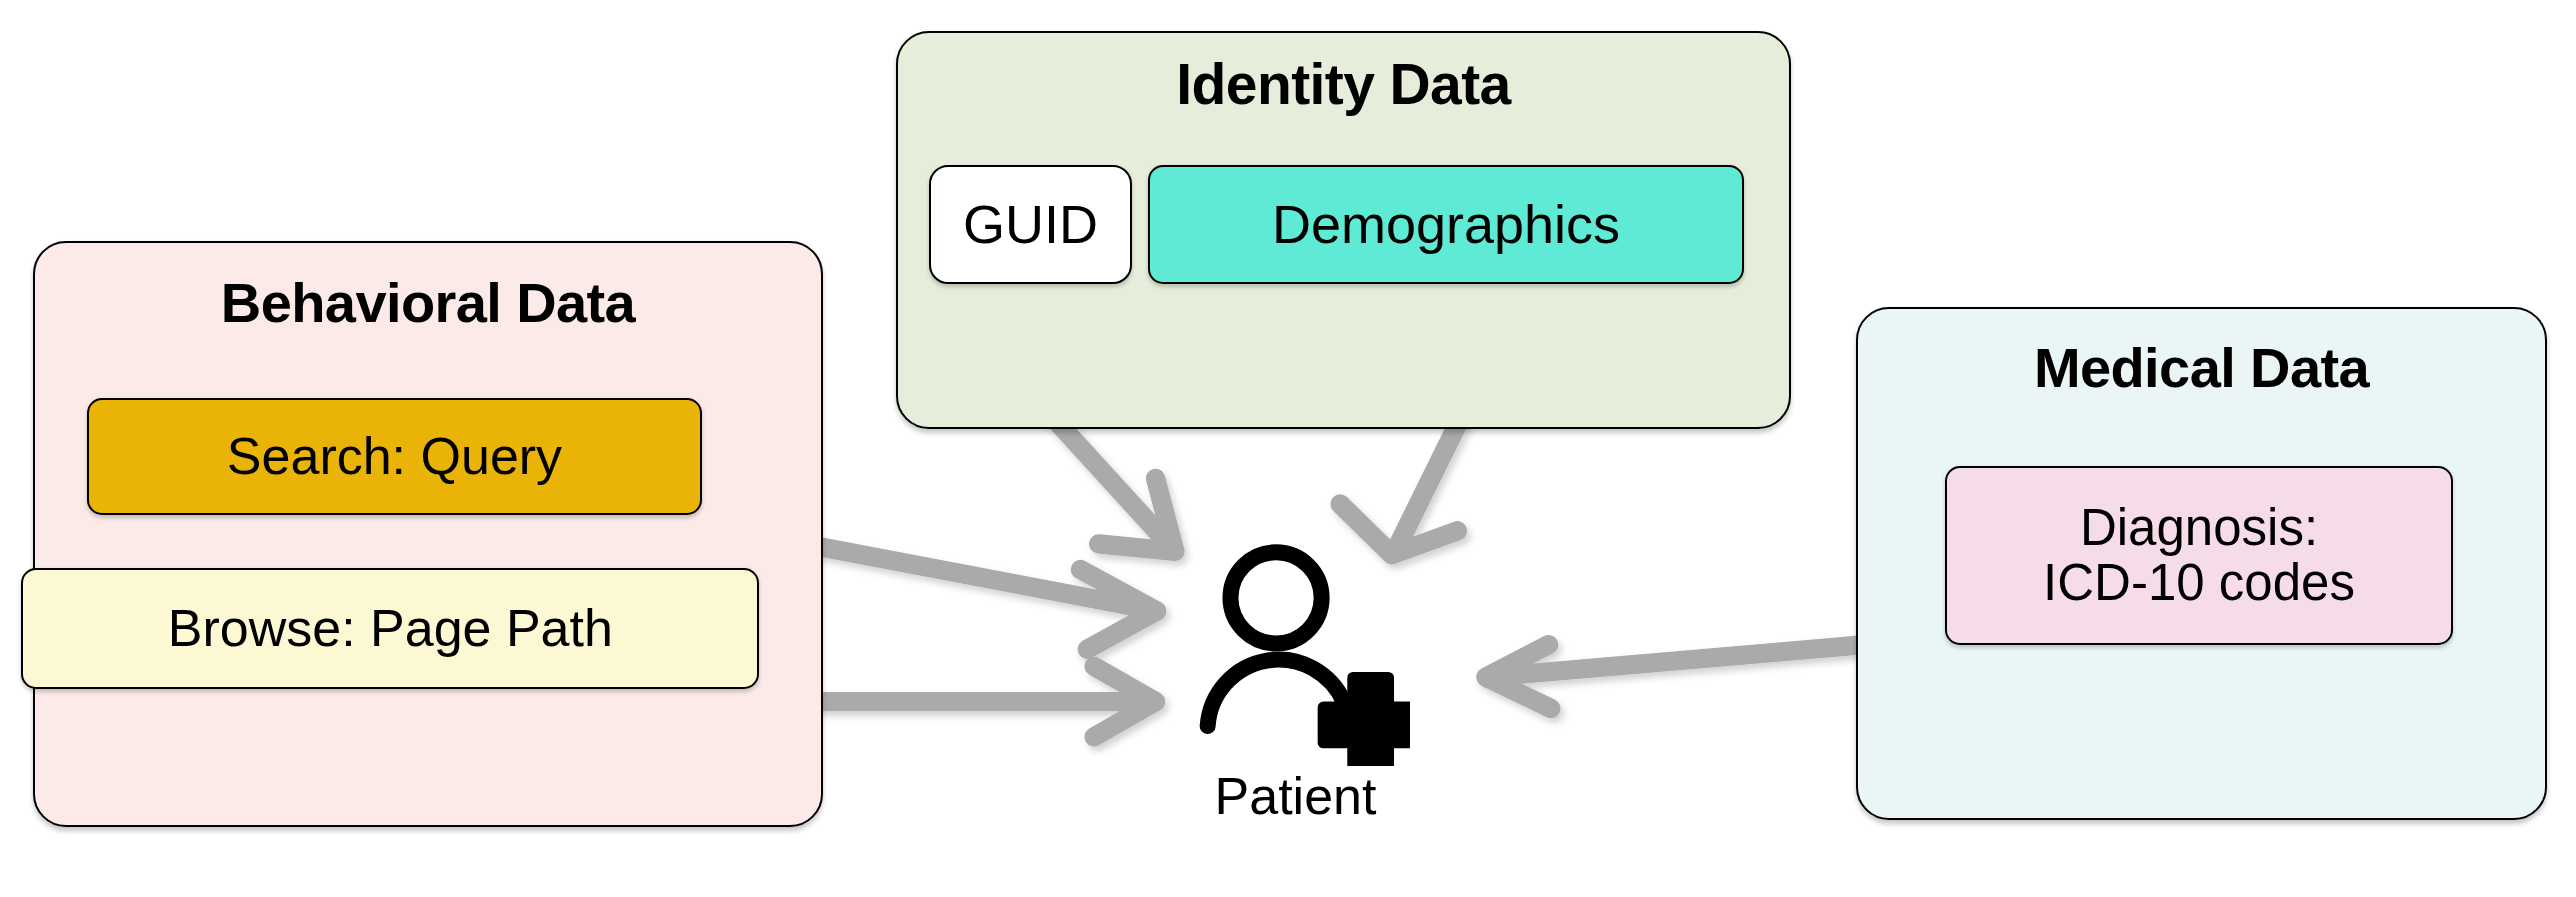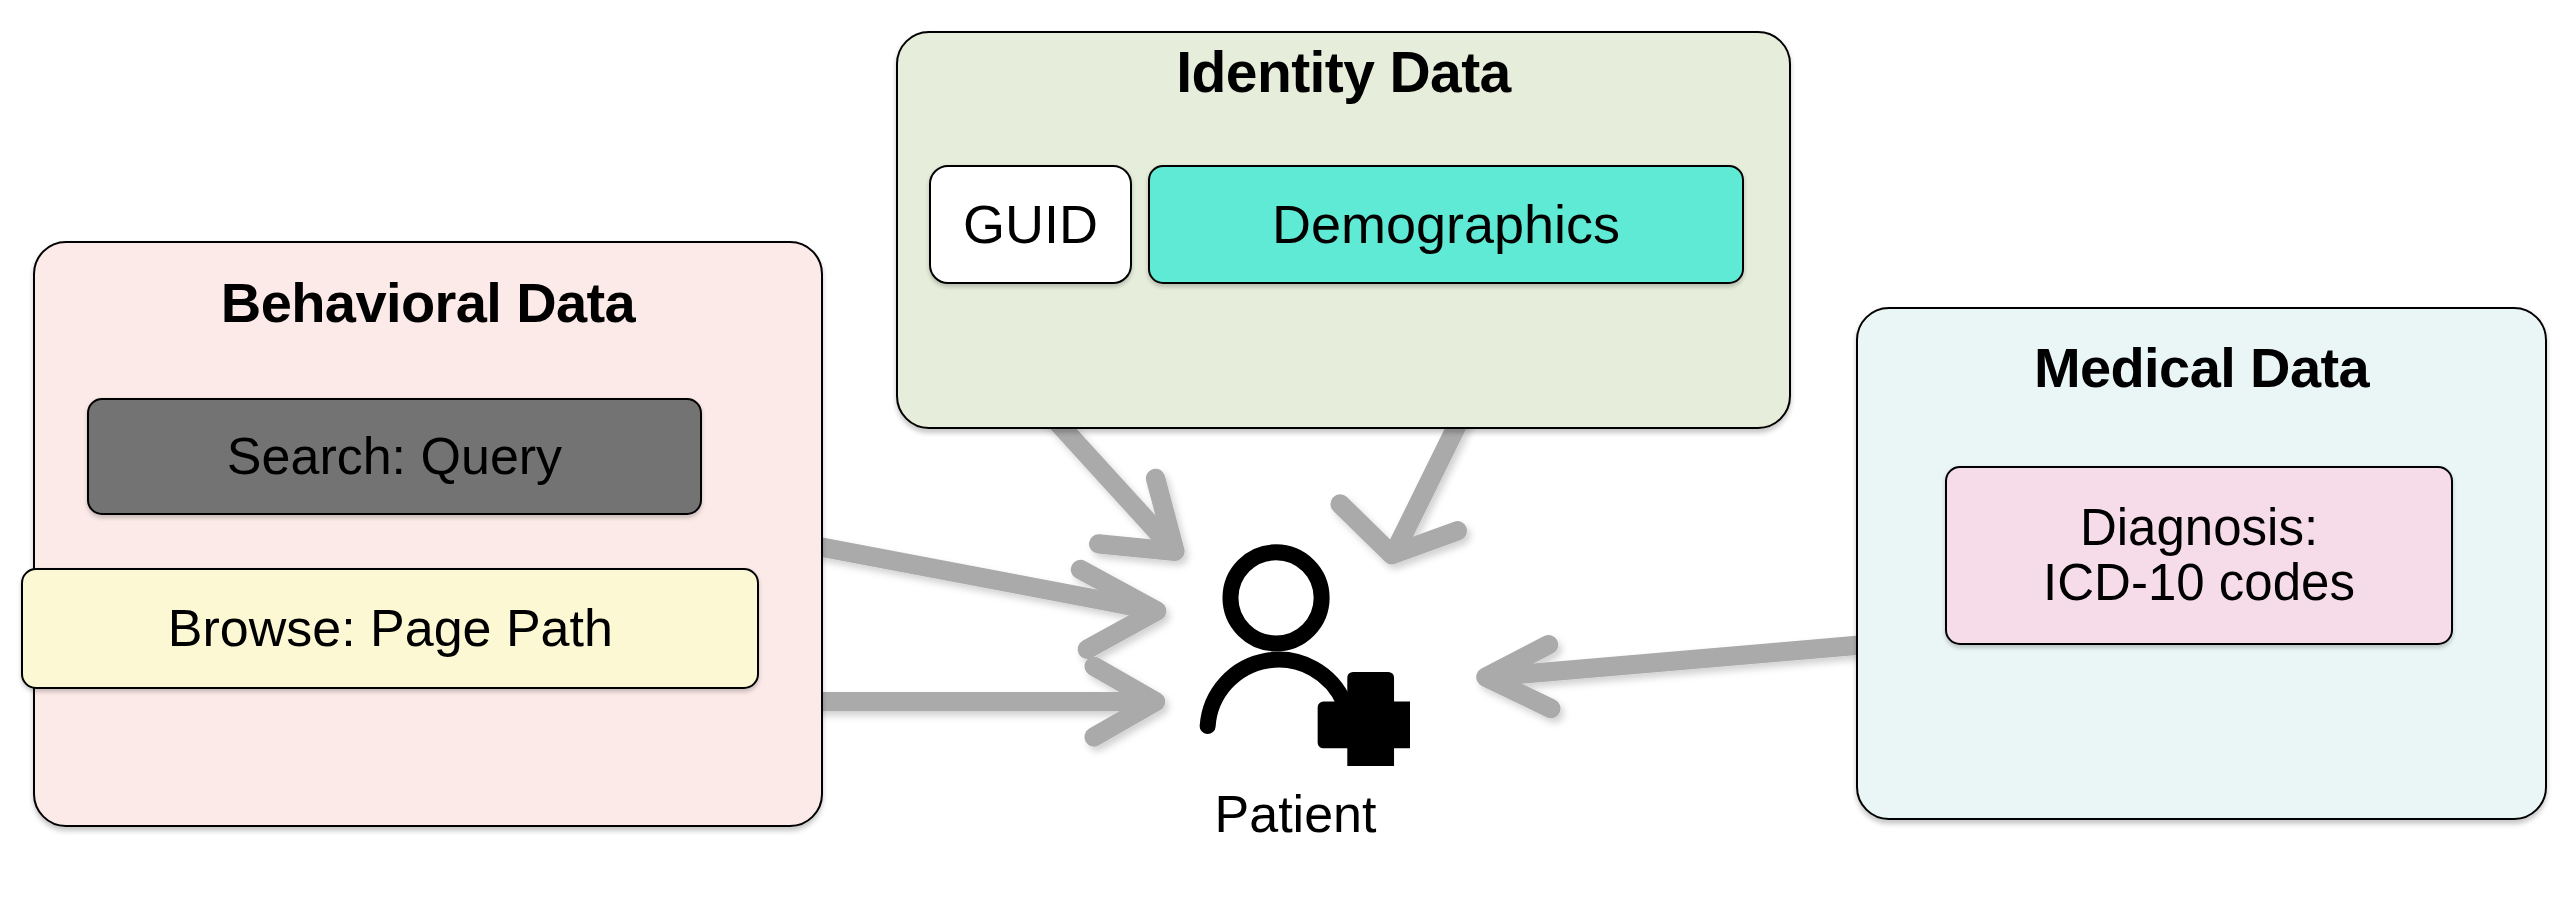--- a/index.html
+++ b/index.html
@@ -42,38 +42,38 @@
     text-align:center;
     color:#000000;
     line-height:1.06;
     box-shadow:0 2.8px 4.6px rgba(0,0,0,0.20);
     white-space:pre-line;
   }
 
   
   #box-behavioral{left:33px;top:241px;width:790px;height:586px;background:#fbeae8;}
   #box-behavioral .group-title{top:27px;font-size:56px;}
-  #chip-search{left:52px;top:155px;width:615px;height:117px;background:#737373;font-size:52px;}
+  #chip-search{left:52px;top:155px;width:615px;height:117px;background:#eab308;font-size:52px;}
   #chip-browse{left:-13.7px;top:325px;width:738px;height:121px;background:#fbf8d3;font-size:52px;}
 
   #box-identity{left:896px;top:31px;width:895px;height:398px;background:#e6edda;}
-  #box-identity .group-title{top:6px;font-size:57px;}
+  #box-identity .group-title{top:18px;font-size:57px;}
   #chip-guid{left:31px;top:132px;width:203px;height:119px;background:#ffffff;font-size:54px;border-radius:19px;}
   #chip-demo{left:250px;top:132px;width:596px;height:119px;background:#5eead4;font-size:54px;}
 
   #box-medical{left:1856px;top:307px;width:691px;height:513px;background:#eaf6f5;padding-left:43px;}
   #box-medical .group-title{top:26px;font-size:56px;}
   #chip-diagnosis{left:87px;top:157px;width:508px;height:179px;background:#f6dce9;font-size:51px;}
 
   
   #patient{position:absolute;left:1182px;top:538px;width:273px;height:319px;}
   #patient-icon{position:absolute;left:0;top:0;width:228px;height:228px;}
   #patient-label{
     position:absolute;left:-23px;top:228px;width:273px;
-    text-align:center;font-size:52px;color:#000000;white-space:nowrap;margin-top:18px;
+    text-align:center;font-size:52px;color:#000000;white-space:nowrap;
   }
 
   
   #arrows{position:absolute;left:0;top:0;width:2576px;height:897px;pointer-events:none;}
 </style>
 </head>
 <body>
 
 <div id="stage">
 

